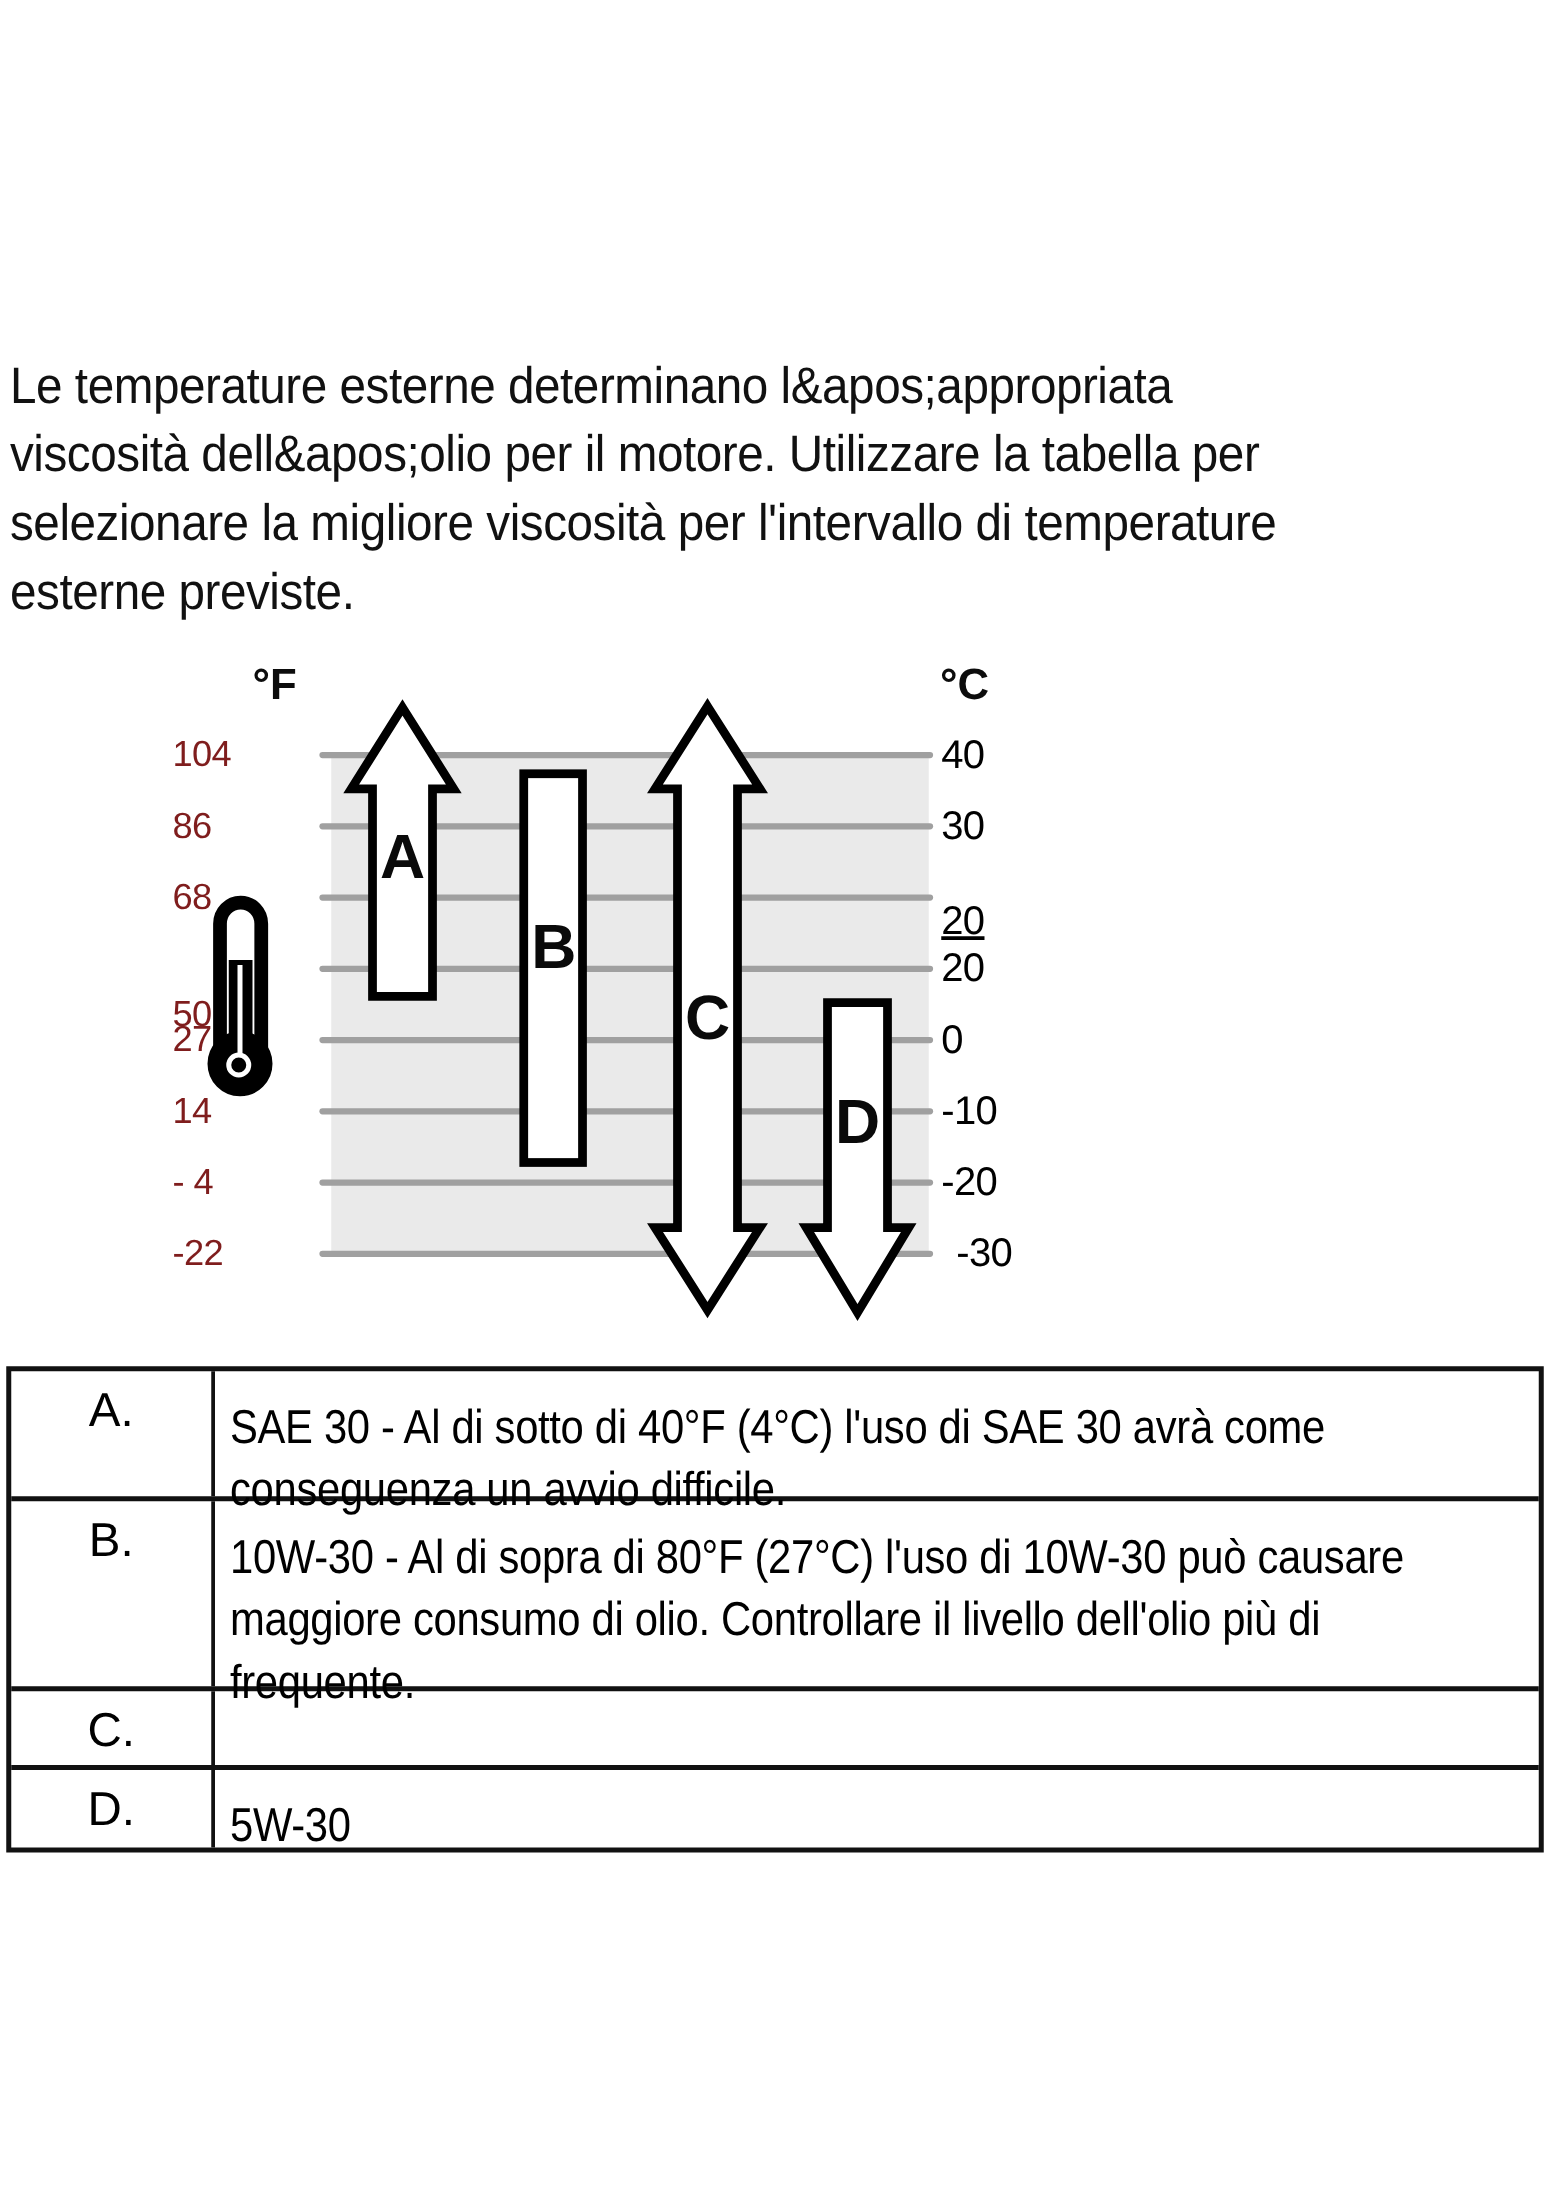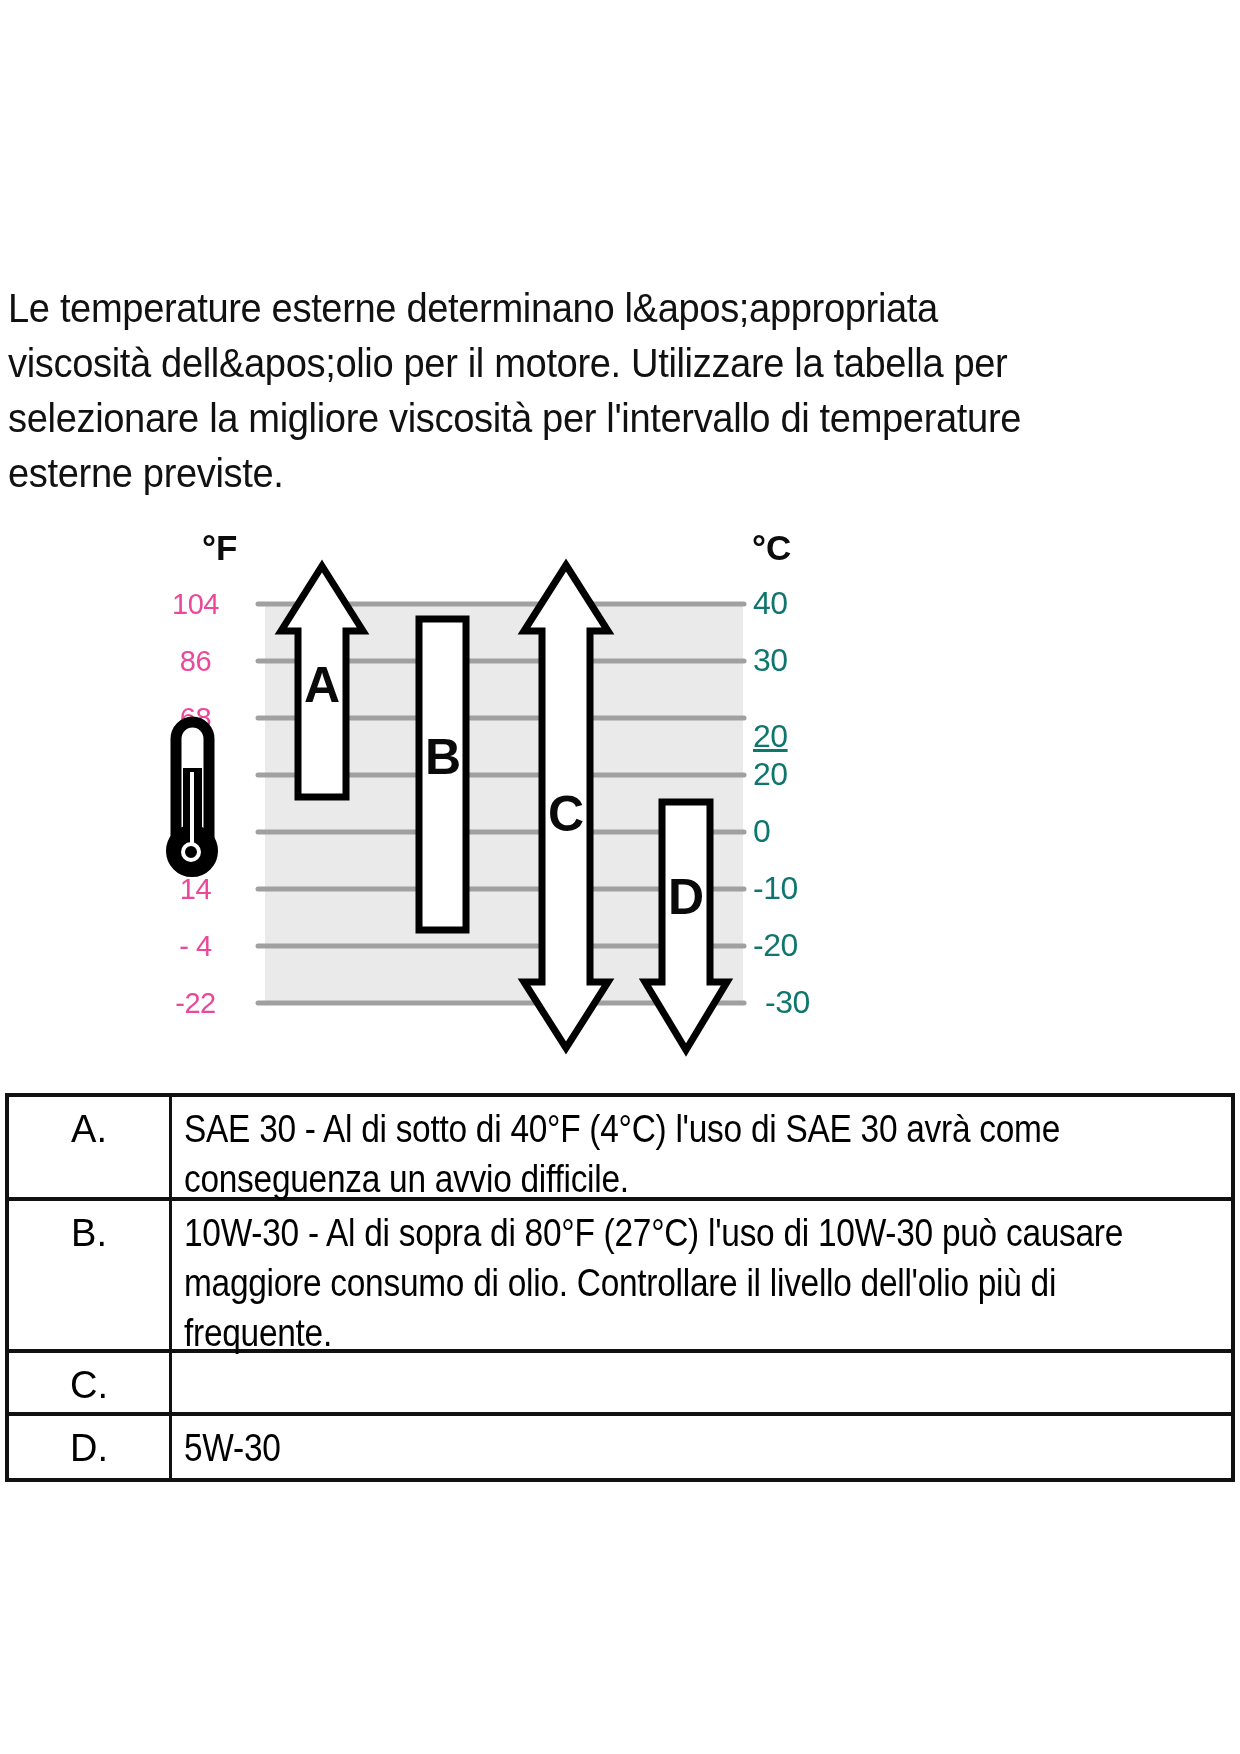--- a/index.html
+++ b/index.html
@@ -8,38 +8,38 @@
     font-family:"Liberation Sans", sans-serif;color:#0e0e0e;overflow:hidden;
   }
   
   .intro{position:absolute;left:8px;top:281px;}
   .intro .line{
     font-size:41px;line-height:55px;white-space:nowrap;color:#111;
     transform:scaleX(0.93);transform-origin:left center;letter-spacing:-0.4px;
   }
   
   .axis-title{position:absolute;font-size:35px;font-weight:bold;color:#0c0c0c;white-space:nowrap;}
-  .ftick{position:absolute;width:115px;left:138px;text-align:center;
-    font-size:29px;line-height:34px;color:#ec4899;letter-spacing:-0.5px;white-space:nowrap;}
+  .ftick{position:absolute;width:115px;left:138px;text-align:left;
+    font-size:29px;line-height:34px;color:#7f1d1d;letter-spacing:-0.5px;white-space:nowrap;}
   .ctick{position:absolute;left:753px;text-align:center;
-    font-size:32px;line-height:36px;color:#0f766e;letter-spacing:-0.5px;white-space:nowrap;}
+    font-size:32px;line-height:36px;color:#000000;letter-spacing:-0.5px;white-space:nowrap;}
   svg.chart-layer{position:absolute;left:0;top:0;}
   .bar-letter{font-size:50px;font-weight:bold;fill:#0a0a0a;}
   
   .spec-table{
     position:absolute;left:5px;top:1093px;width:1222px;
     border:4px solid #111;background:#fff;
   }
   .trow{display:flex;border-bottom:4px solid #111;}
   .trow:last-child{border-bottom:none;}
   .key-cell{
     width:160px;flex:0 0 160px;border-right:3px solid #111;
     text-align:center;font-size:38px;line-height:50px;padding-top:7px;color:#000;
   }
-  .text-cell{flex:1;padding:7px 0 0 12px;}
+  .text-cell{flex:1;padding:20px 0 0 12px;}
   .cell-line{
     font-size:38px;line-height:50px;white-space:nowrap;color:#000;
     transform:scaleX(0.88);transform-origin:left center;letter-spacing:-0.3px;
   }
   .h-a{height:100px;} .h-b{height:148px;} .h-c{height:59px;} .h-d{height:62px;}
 </style>
 </head>
 <body>
 
 <div class="intro">

